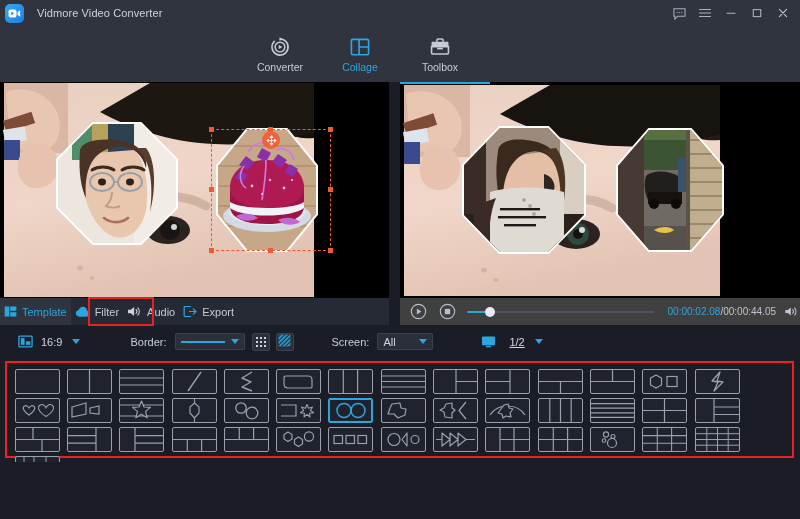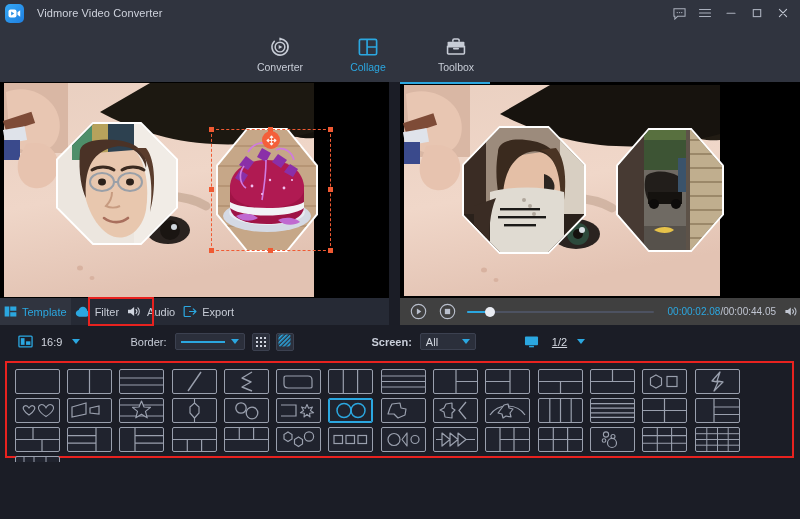--- a/index.html
+++ b/index.html
@@ -43,21 +43,21 @@
   }
   .win-btn svg { display:block; }
 
   
   .navbar {
     position: absolute; left: 0; top: 26px; width: 800px; height: 56px;
     background: #30343f;
   }
   .navtabs {
     position: absolute; left: 240px; top: 0; height: 56px;
-    display: flex; gap: 8px;
+    display: flex; gap: 0px;
   }
   .navtab {
     width: 80px; height: 56px;
     display: flex; flex-direction: column; align-items: center;
     justify-content: center; gap: 3px;
     color: #c7ccd6; font-size: 10.5px;
   }
   .navtab .nticon { height: 22px; display:flex; align-items:center; }
   .navtab.active { color: #2ba7e0; }
   .navtab.active .nticon svg * { stroke: #2ba7e0 !important; }
@@ -578,21 +578,21 @@
             <defs>
               <pattern id="stp" width="3.2" height="3.2" patternTransform="rotate(45)" patternUnits="userSpaceOnUse">
                 <rect width="1.7" height="3.2" fill="#2ba7e0"></rect>
               </pattern>
             </defs>
             <rect x="0.5" y="0.5" width="13" height="13" rx="1.6" fill="url(#stp)"></rect>
           </svg>
       </span>
     </div>
 
-    <div class="opt-txt" style="margin-left:78px; color:#c9ced9;font-weight:bold;">Screen:</div>
+    <div class="opt-txt" style="margin-left:38px; color:#c9ced9;">Screen:</div>
     <div class="sel-box" style="margin-left:8px; width:56px; justify-content:space-between;text-align:right;">
       <span class="opt-txt">All</span>
       <div class="caret"></div>
     </div>
 
     <div class="opt-ico" style="margin-left:48px;">
       <svg width="15" height="14" viewBox="0 0 16 15">
           <rect x="1" y="1.6" width="14" height="9.4" rx="1" fill="#2ba7e0"></rect>
           <rect x="5.4" y="11.6" width="5.2" height="1.6" fill="#2ba7e0"></rect>
         </svg>

